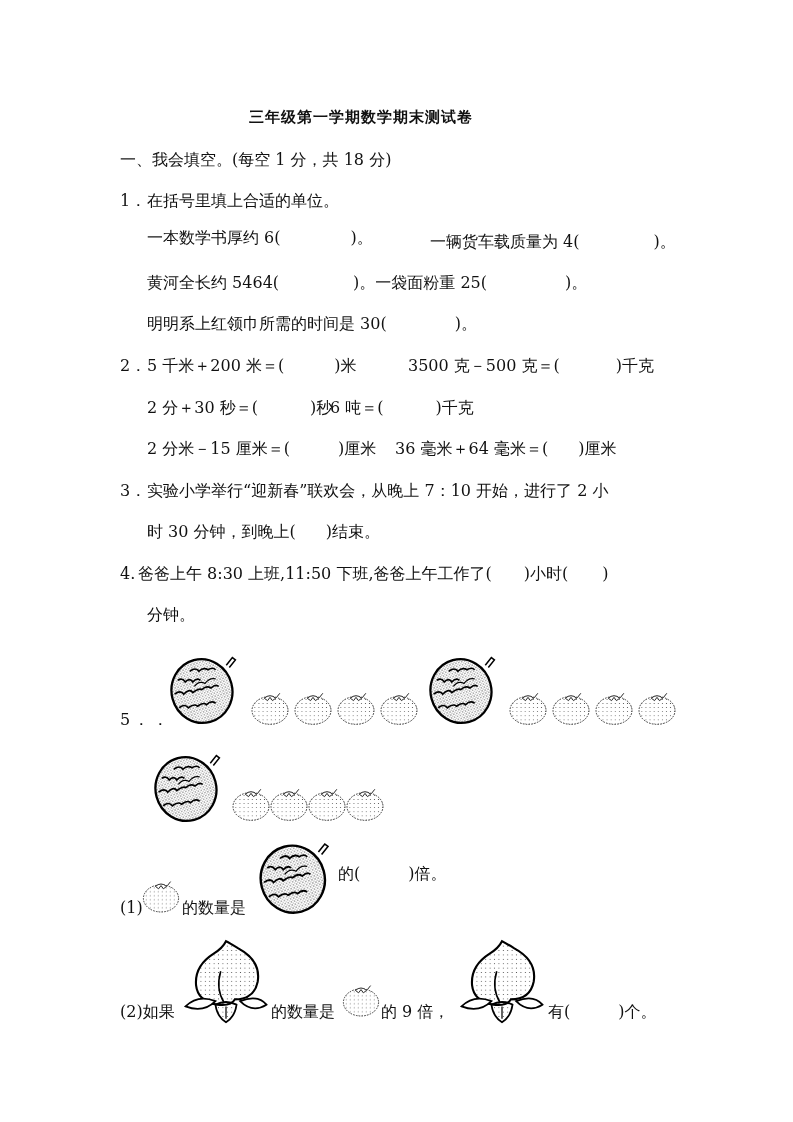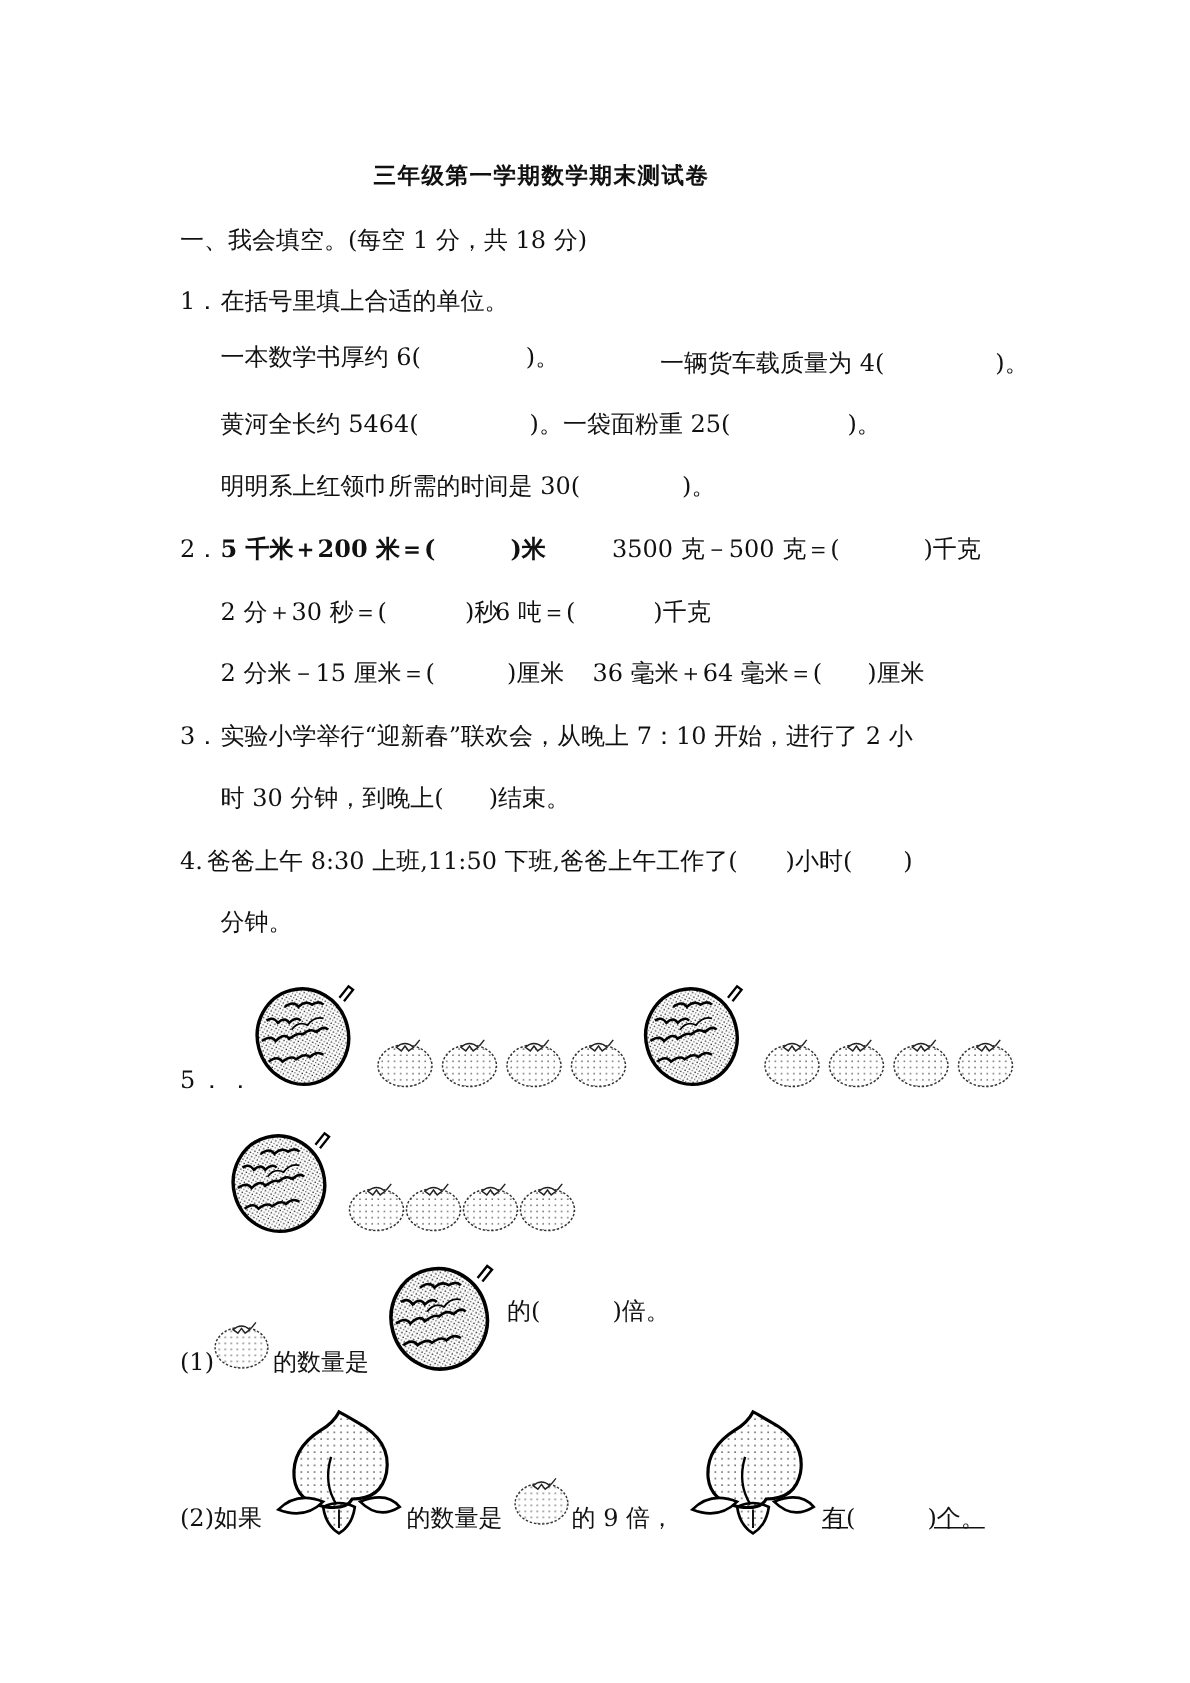--- a/index.html
+++ b/index.html
@@ -52,34 +52,34 @@
 <div class="abs title" style="left:249px; top:108px;">三年级第一学期数学期末测试卷</div>
 
 <div class="abs txt" style="left:120px; top:150px;">一、我会填空。(每空 1 分，共 18 分)</div>
 
 <div class="abs txt" style="left:120px; top:191px;">1．</div>
 <div class="abs txt" style="left:147px; top:191px;">在括号里填上合适的单位。</div>
 
 <div class="abs txt" style="left:147px; top:228px;">
   <span>一本数学书厚约 6(</span><span class="blank" style="width:70px"></span><span>)。</span>
 </div>
-<div class="abs txt" style="left:440px; top:232px;">
+<div class="abs txt" style="left:430px; top:232px;">
   <span>一辆货车载质量为 4(</span><span class="blank" style="width:74px"></span><span>)。</span>
 </div>
 
 <div class="abs txt" style="left:147px; top:273px;">
   <span>黄河全长约 5464(</span><span class="blank" style="width:74px"></span><span>)。</span><span>一袋面粉重 25(</span><span class="blank" style="width:78px"></span><span>)。</span>
 </div>
 
 <div class="abs txt" style="left:147px; top:314px;">
   <span>明明系上红领巾所需的时间是 30(</span><span class="blank" style="width:68px"></span><span>)。</span>
 </div>
 
 <div class="abs txt" style="left:120px; top:356px;">2．</div>
-<div class="abs txt" style="left:147px; top:356px;font-weight:bold;">
+<div class="abs txt" style="left:147px; top:356px;">
   <span>5 千米＋200 米＝(</span><span class="blank" style="width:50px"></span><span>)米</span>
 </div>
 <div class="abs txt" style="left:408px; top:356px;">
   <span>3500 克－500 克＝(</span><span class="blank" style="width:56px"></span><span>)千克</span>
 </div>
 
 <div class="abs txt" style="left:147px; top:398px;">
   <span>2 分＋30 秒＝(</span><span class="blank" style="width:52px"></span><span>)秒</span>
 </div>
 <div class="abs txt" style="left:330px; top:398px;">
@@ -171,15 +171,15 @@
     <use href="#peach"></use>
   </svg>
 <div class="abs txt" style="left:271px; top:1002px;">的数量是</div>
 <svg class="fruit" style="left:341px; top:982px;" width="40" height="36">
     <use href="#persimmon"></use>
   </svg>
 <div class="abs txt" style="left:381px; top:1002px;">的 9 倍，</div>
 <svg class="fruit" style="left:458px; top:936px;" width="88" height="88">
     <use href="#peach"></use>
   </svg>
-<div class="abs txt" style="left:548px; top:1002px;text-decoration:underline;">
+<div class="abs txt" style="left:548px; top:1002px;">
   <span>有(</span><span class="blank" style="width:48px"></span><span>)个。</span>
 </div>
 
 </body></html>

